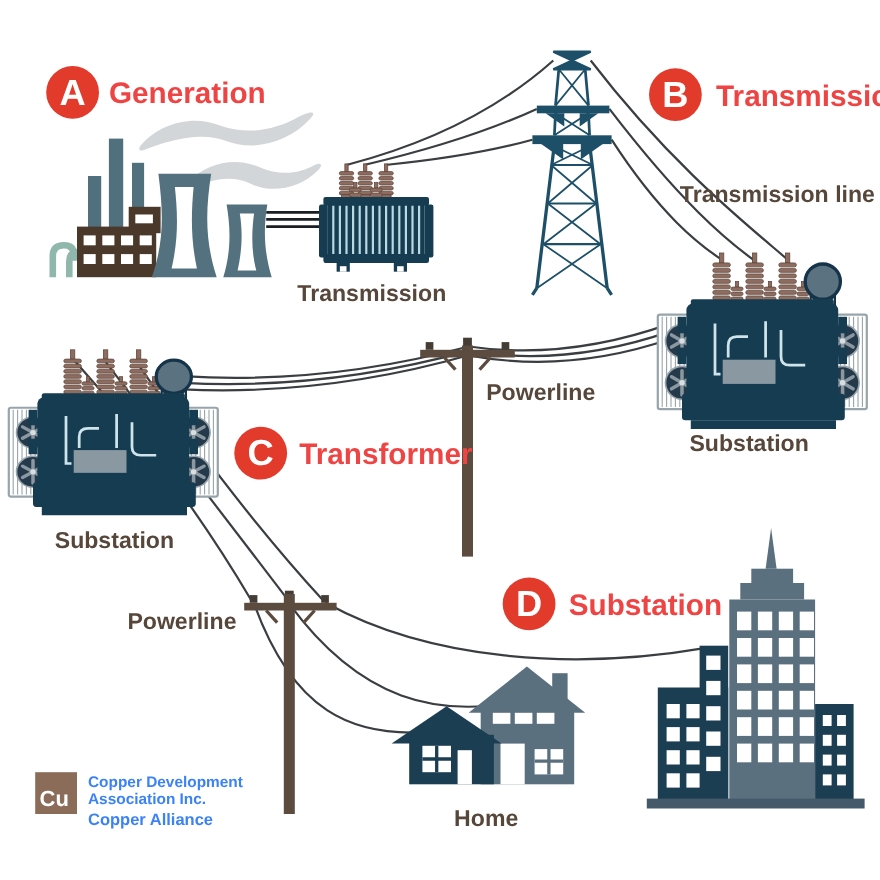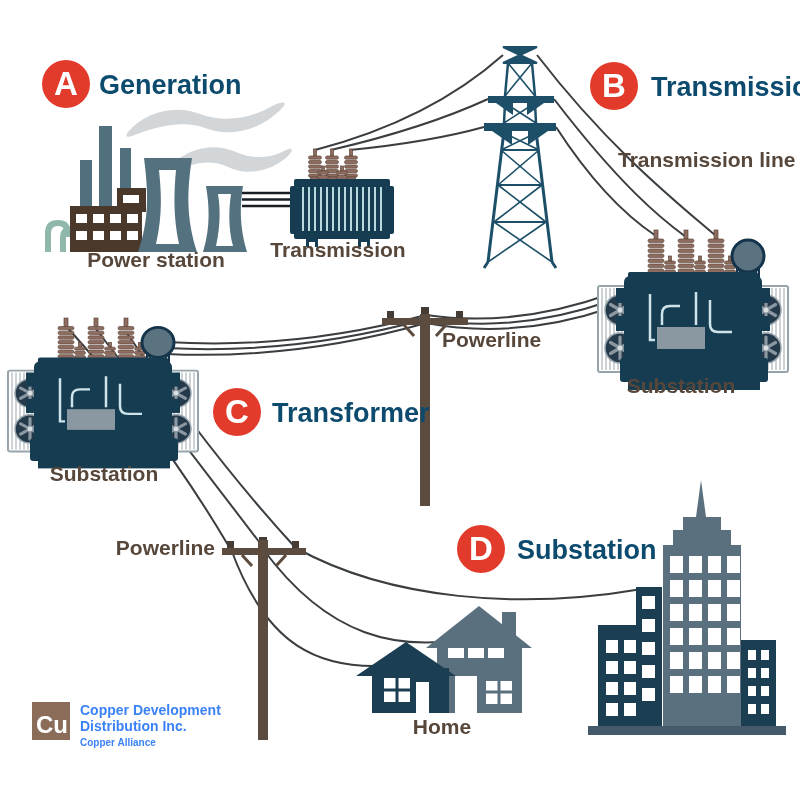--- a/index.html
+++ b/index.html
@@ -1,43 +1,43 @@
 <!DOCTYPE html>
 <html><head>
 <meta charset="utf-8">
 <style>
   html,body{margin:0;padding:0;background:#fff;}
   .canvas{position:relative;width:800px;height:800px;background:#ffffff;overflow:hidden;
           font-family:"Liberation Sans", sans-serif;}
   svg{position:absolute;left:0;top:0;}
-  .lbl{position:absolute;font-weight:bold;color:#57473b;font-size:21px;white-space:nowrap;}
+  .lbl{position:absolute;font-weight:bold;color:#57473b;font-size:21px;white-space:nowrap;margin-top:18px;}
   .center{transform:translateX(-50%);}
   .right{transform:translateX(-100%);}
-  .heading{position:absolute;font-weight:bold;color:#0c4a6e;font-size:27px;white-space:nowrap;text-align:right;}
+  .heading{position:absolute;font-weight:bold;color:#ef4444;font-size:27px;white-space:nowrap;text-align:right;}
   .badge{position:absolute;width:48px;height:48px;border-radius:50%;background:#e23b2c;color:#fff;
          display:flex;align-items:center;justify-content:center;font-size:33px;font-weight:bold;}
   #badge-a{left:42px;top:60px}   #head-a{left:99px;top:70px}
   #badge-b{left:590px;top:62px}  #head-b{left:651px;top:72px}
   #badge-c{left:213px;top:388px} #head-c{left:272px;top:398px}
   #badge-d{left:457px;top:525px} #head-d{left:517px;top:535px}
   #lbl-power-station{left:156px;top:248px}
   #lbl-transformer{left:338px;top:238px}
   #lbl-transmission-line{left:618px;top:148px}
   #lbl-powerline-1{left:442px;top:328px}
   #lbl-substation-r{left:681px;top:374px}
   #lbl-substation-l{left:104px;top:462px}
   #lbl-powerline-2{left:215px;top:536px}
   #lbl-home{left:442px;top:715px}
   #lbl-commercial{left:687px;top:730px}
   .logo{position:absolute;left:32px;top:702px;display:flex;align-items:flex-start;}
   .logo-square{position:relative;width:38px;height:38px;background:#8a6c58;flex:0 0 auto;}
-  .logo-square span{position:absolute;left:4px;bottom:1px;color:#fff;font-weight:bold;font-size:24px;}
+  .logo-square span{position:absolute;left:4px;bottom:1px;color:#fff;font-weight:bold;font-size:20px;}
   .logo-text{margin-left:10px;color:#3b82f6;}
   .logo-text .l1{font-size:14px;font-weight:bold;line-height:16px;}
-  .logo-text .l3{font-size:10px;font-weight:bold;margin-top:3px;}
+  .logo-text .l3{font-size:15px;font-weight:bold;margin-top:3px;}
 </style>
 </head>
 <body>
 
 <div class="canvas">
 
 <svg width="800" height="800" viewBox="0 0 800 800">
   <defs>
     <g id="fan">
       <circle r="15" fill="#243a4b" stroke="#98a4ab" stroke-width="1.5"></circle>
@@ -303,33 +303,32 @@
 <div class="badge" id="badge-c">
       <span>C</span>
     </div>
 <div class="heading" id="head-c">Transformer</div>
 
 <div class="badge" id="badge-d">
       <span>D</span>
     </div>
 <div class="heading" id="head-d">Substation</div>
 
-<div class="lbl center" id="lbl-power-station">Power station</div>
 <div class="lbl center" id="lbl-transformer">Transmission</div>
 <div class="lbl" id="lbl-transmission-line">Transmission line</div>
 <div class="lbl" id="lbl-powerline-1">Powerline</div>
 <div class="lbl center" id="lbl-substation-r">Substation</div>
 <div class="lbl center" id="lbl-substation-l">Substation</div>
 <div class="lbl right" id="lbl-powerline-2">Powerline</div>
 <div class="lbl center" id="lbl-home">Home</div>
 
 <div class="logo">
   <div class="logo-square">
     <span>Cu</span>
   </div>
   <div class="logo-text">
     <div class="l1">Copper Development</div>
-    <div class="l1">Distribution Inc.</div>
+    <div class="l1">Association Inc.</div>
     <div class="l3">Copper Alliance</div>
   </div>
 </div>
 
 </div>
 
 </body></html>

